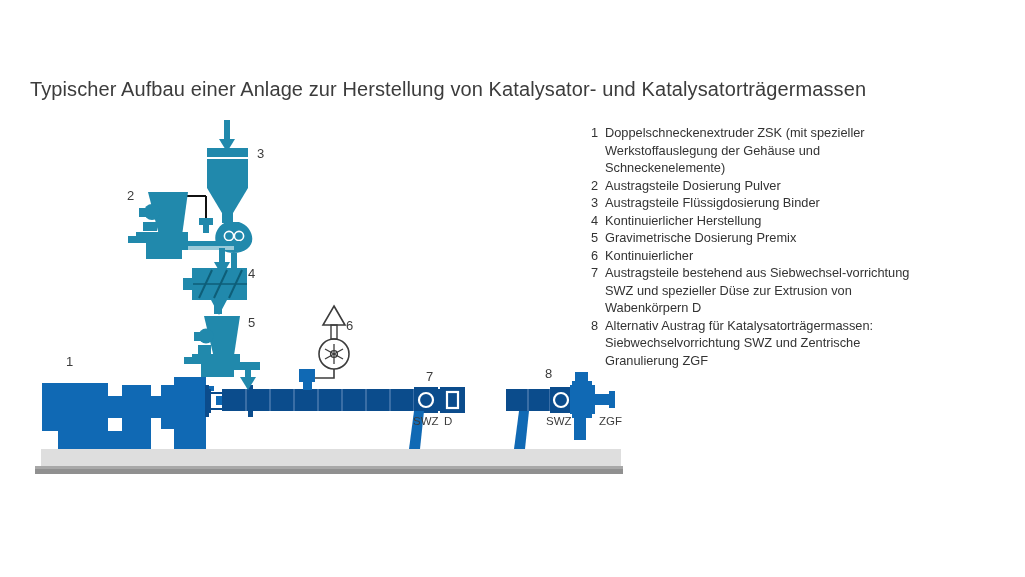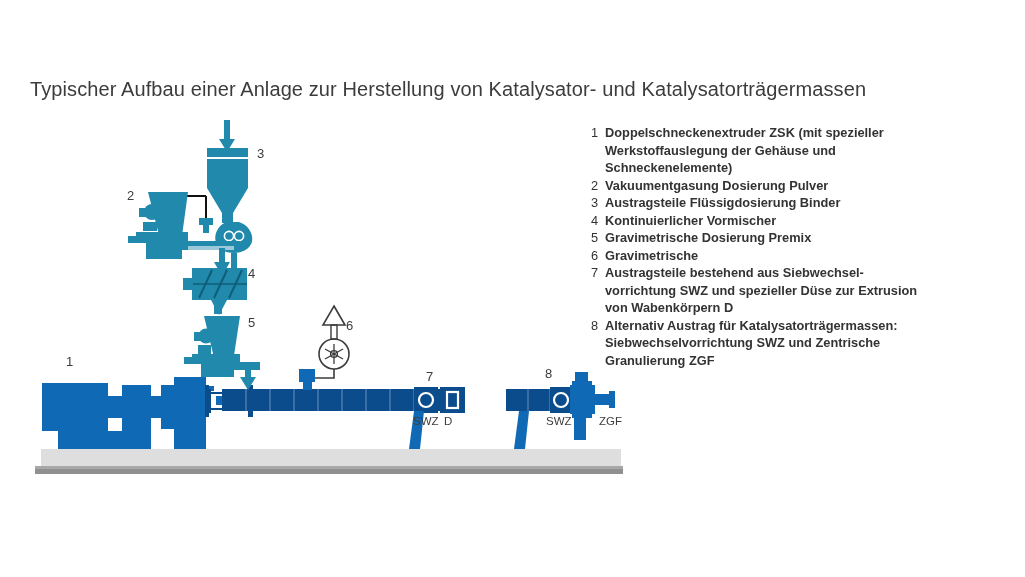--- a/index.html
+++ b/index.html
@@ -13,53 +13,53 @@
     font-size:20px;font-weight:400;color:#3c3c3c;
     letter-spacing:.1px;white-space:nowrap;
   }
   
   #legend{
     position:absolute;left:578px;top:124px;width:345px;
     font-size:12.8px;line-height:17.5px;color:#333333;
   }
   .legend-item{display:flex;align-items:flex-start;margin:0 0 0 0;}
   .legend-num{width:20px;flex:0 0 20px;text-align:right;padding-right:7px;color:#333;}
-  .legend-text{flex:1 1 auto;font-weight:bold;}
+  .legend-text{flex:1 1 auto;}
   
   #diagram{position:absolute;left:0;top:0;width:1025px;height:577px;}
 </style>
 </head>
 <body>
 
 <div id="page-title">Typischer Aufbau einer Anlage zur Herstellung von Katalysator- und Katalysatorträgermassen</div>
 
 <div id="legend">
   <div class="legend-item">
     <span class="legend-num">1</span>
     <span class="legend-text">Doppelschneckenextruder ZSK (mit spezieller Werkstoffauslegung der Gehäuse und Schneckenelemente)</span>
   </div>
   <div class="legend-item">
     <span class="legend-num">2</span>
-    <span class="legend-text">Vakuumentgasung Dosierung Pulver</span>
+    <span class="legend-text">Austragsteile Dosierung Pulver</span>
   </div>
   <div class="legend-item">
     <span class="legend-num">3</span>
     <span class="legend-text">Austragsteile Flüssigdosierung Binder</span>
   </div>
   <div class="legend-item">
     <span class="legend-num">4</span>
-    <span class="legend-text">Kontinuierlicher Vormischer</span>
+    <span class="legend-text">Kontinuierlicher Herstellung</span>
   </div>
   <div class="legend-item">
     <span class="legend-num">5</span>
     <span class="legend-text">Gravimetrische Dosierung Premix</span>
   </div>
   <div class="legend-item">
     <span class="legend-num">6</span>
-    <span class="legend-text">Gravimetrische</span>
+    <span class="legend-text">Kontinuierlicher</span>
   </div>
   <div class="legend-item">
     <span class="legend-num">7</span>
     <span class="legend-text">Austragsteile bestehend aus Siebwechsel-vorrichtung SWZ und spezieller Düse zur Extrusion von Wabenkörpern D</span>
   </div>
   <div class="legend-item">
     <span class="legend-num">8</span>
     <span class="legend-text">Alternativ Austrag für Katalysatorträgermassen: Siebwechselvorrichtung SWZ und Zentrische Granulierung ZGF</span>
   </div>
 </div>

